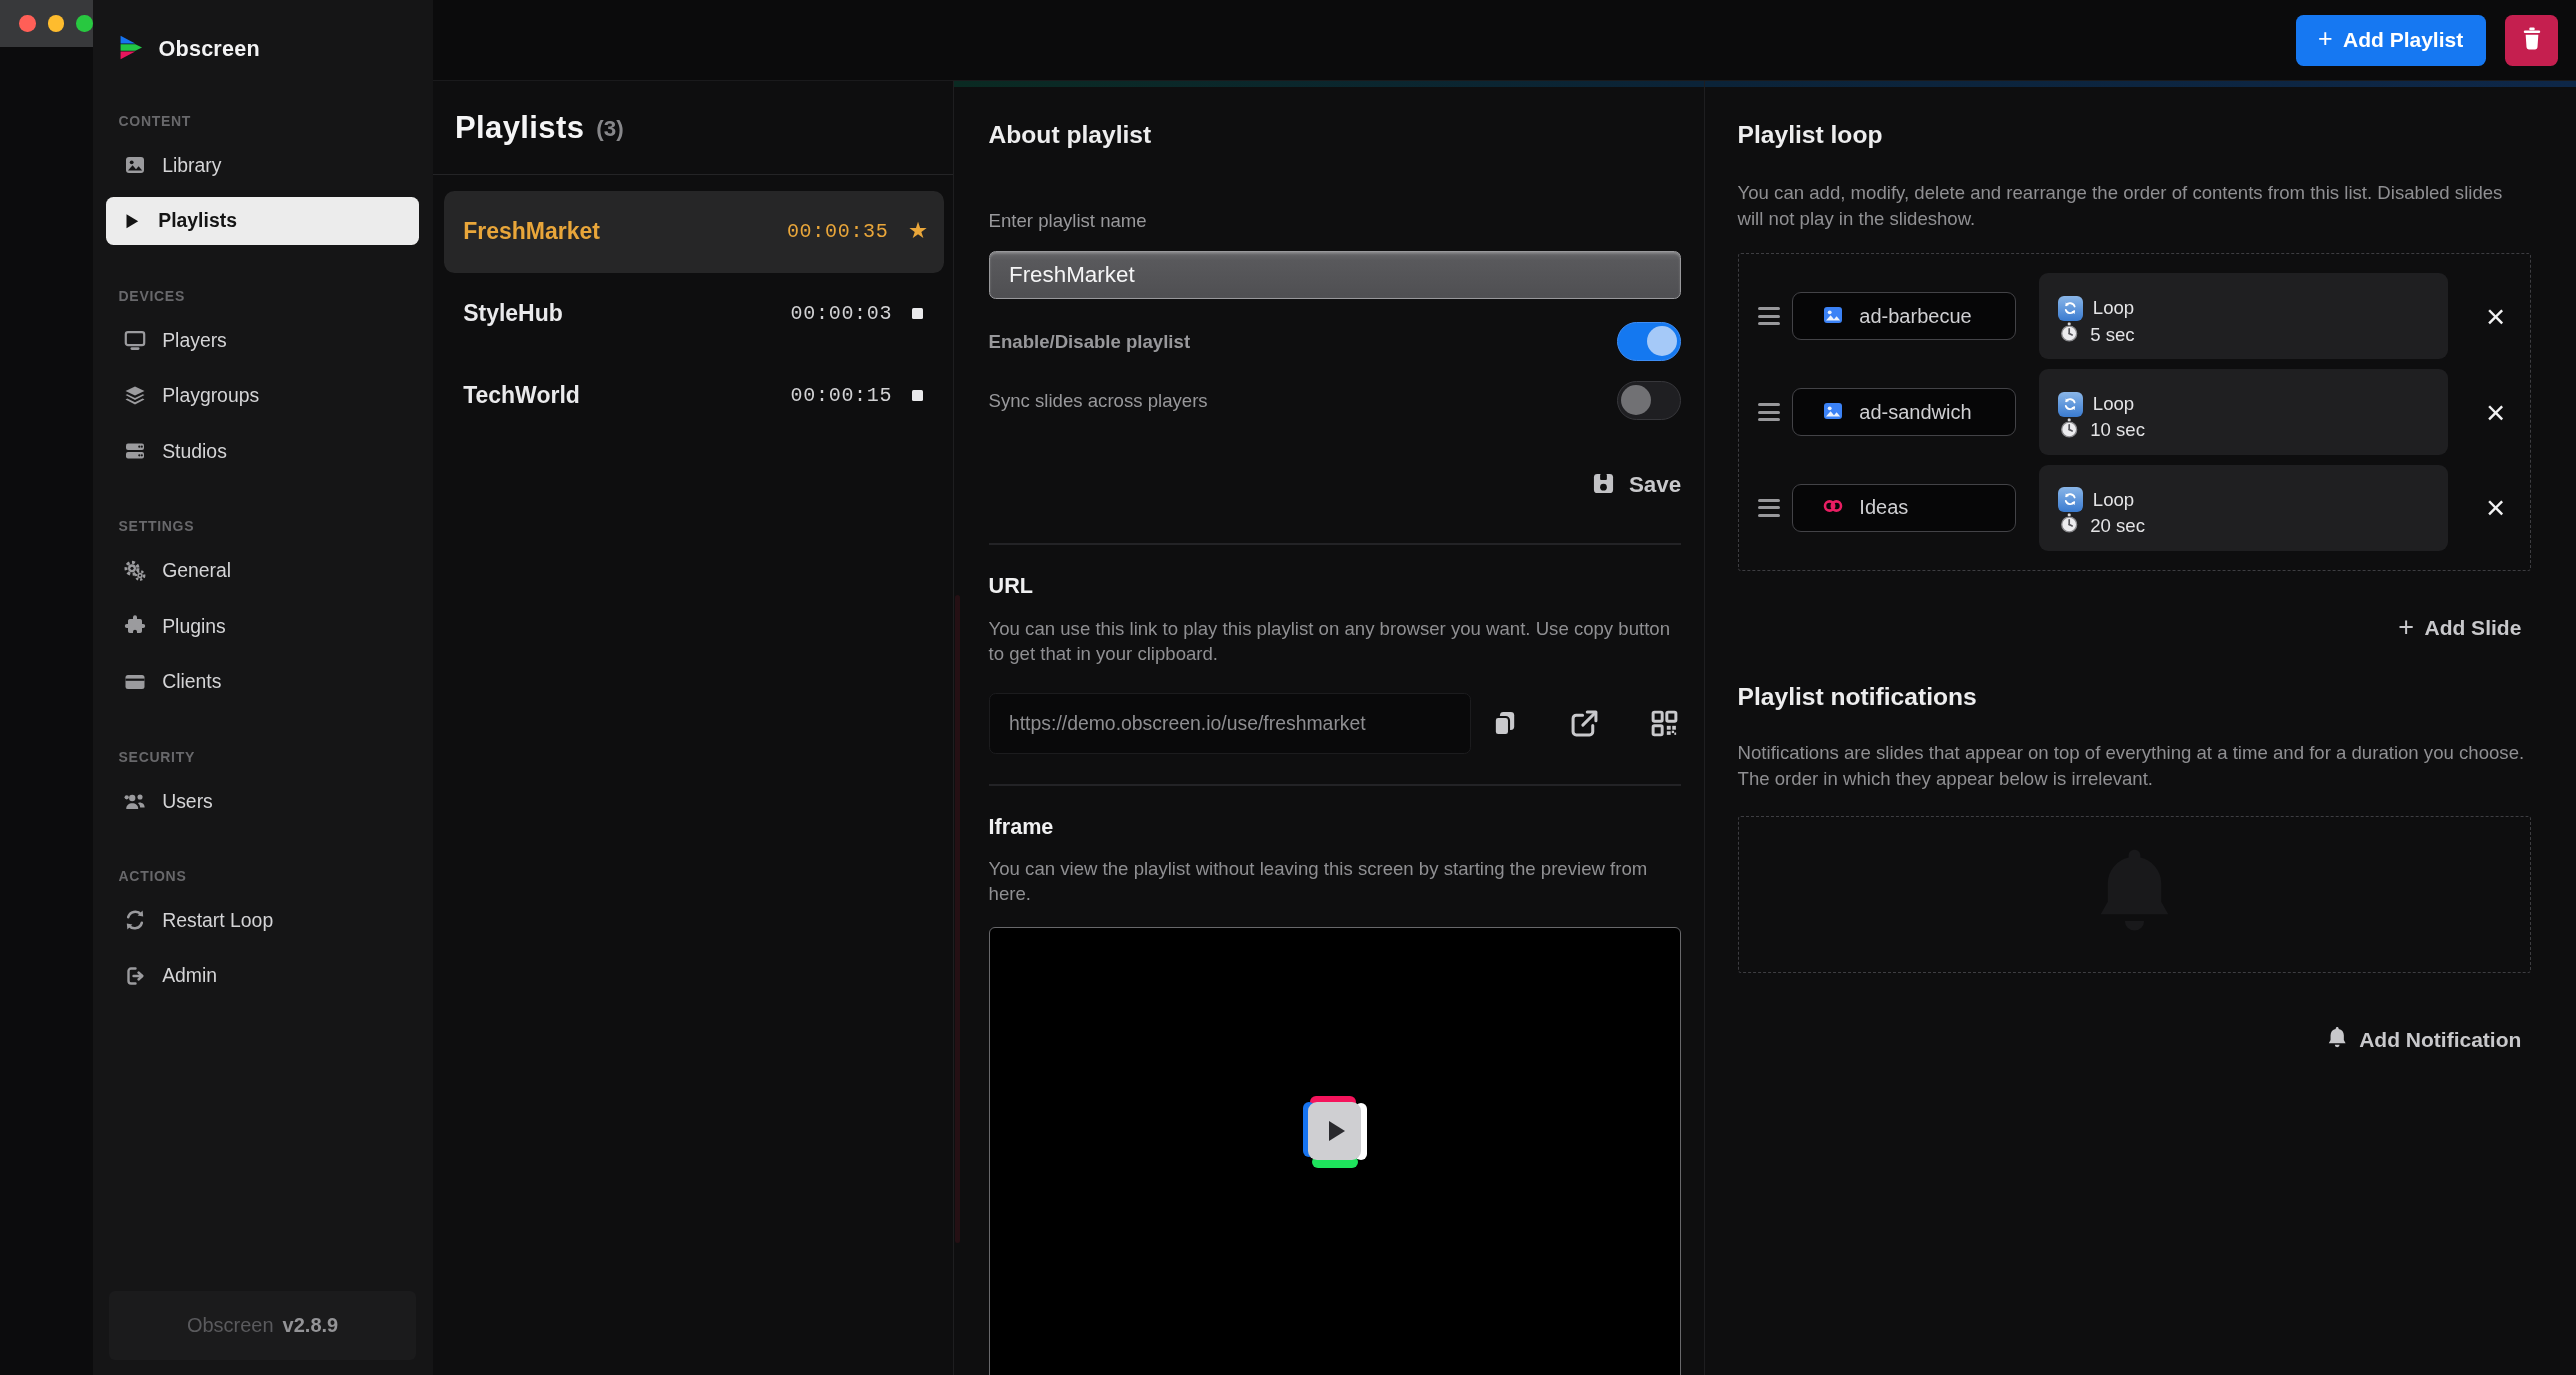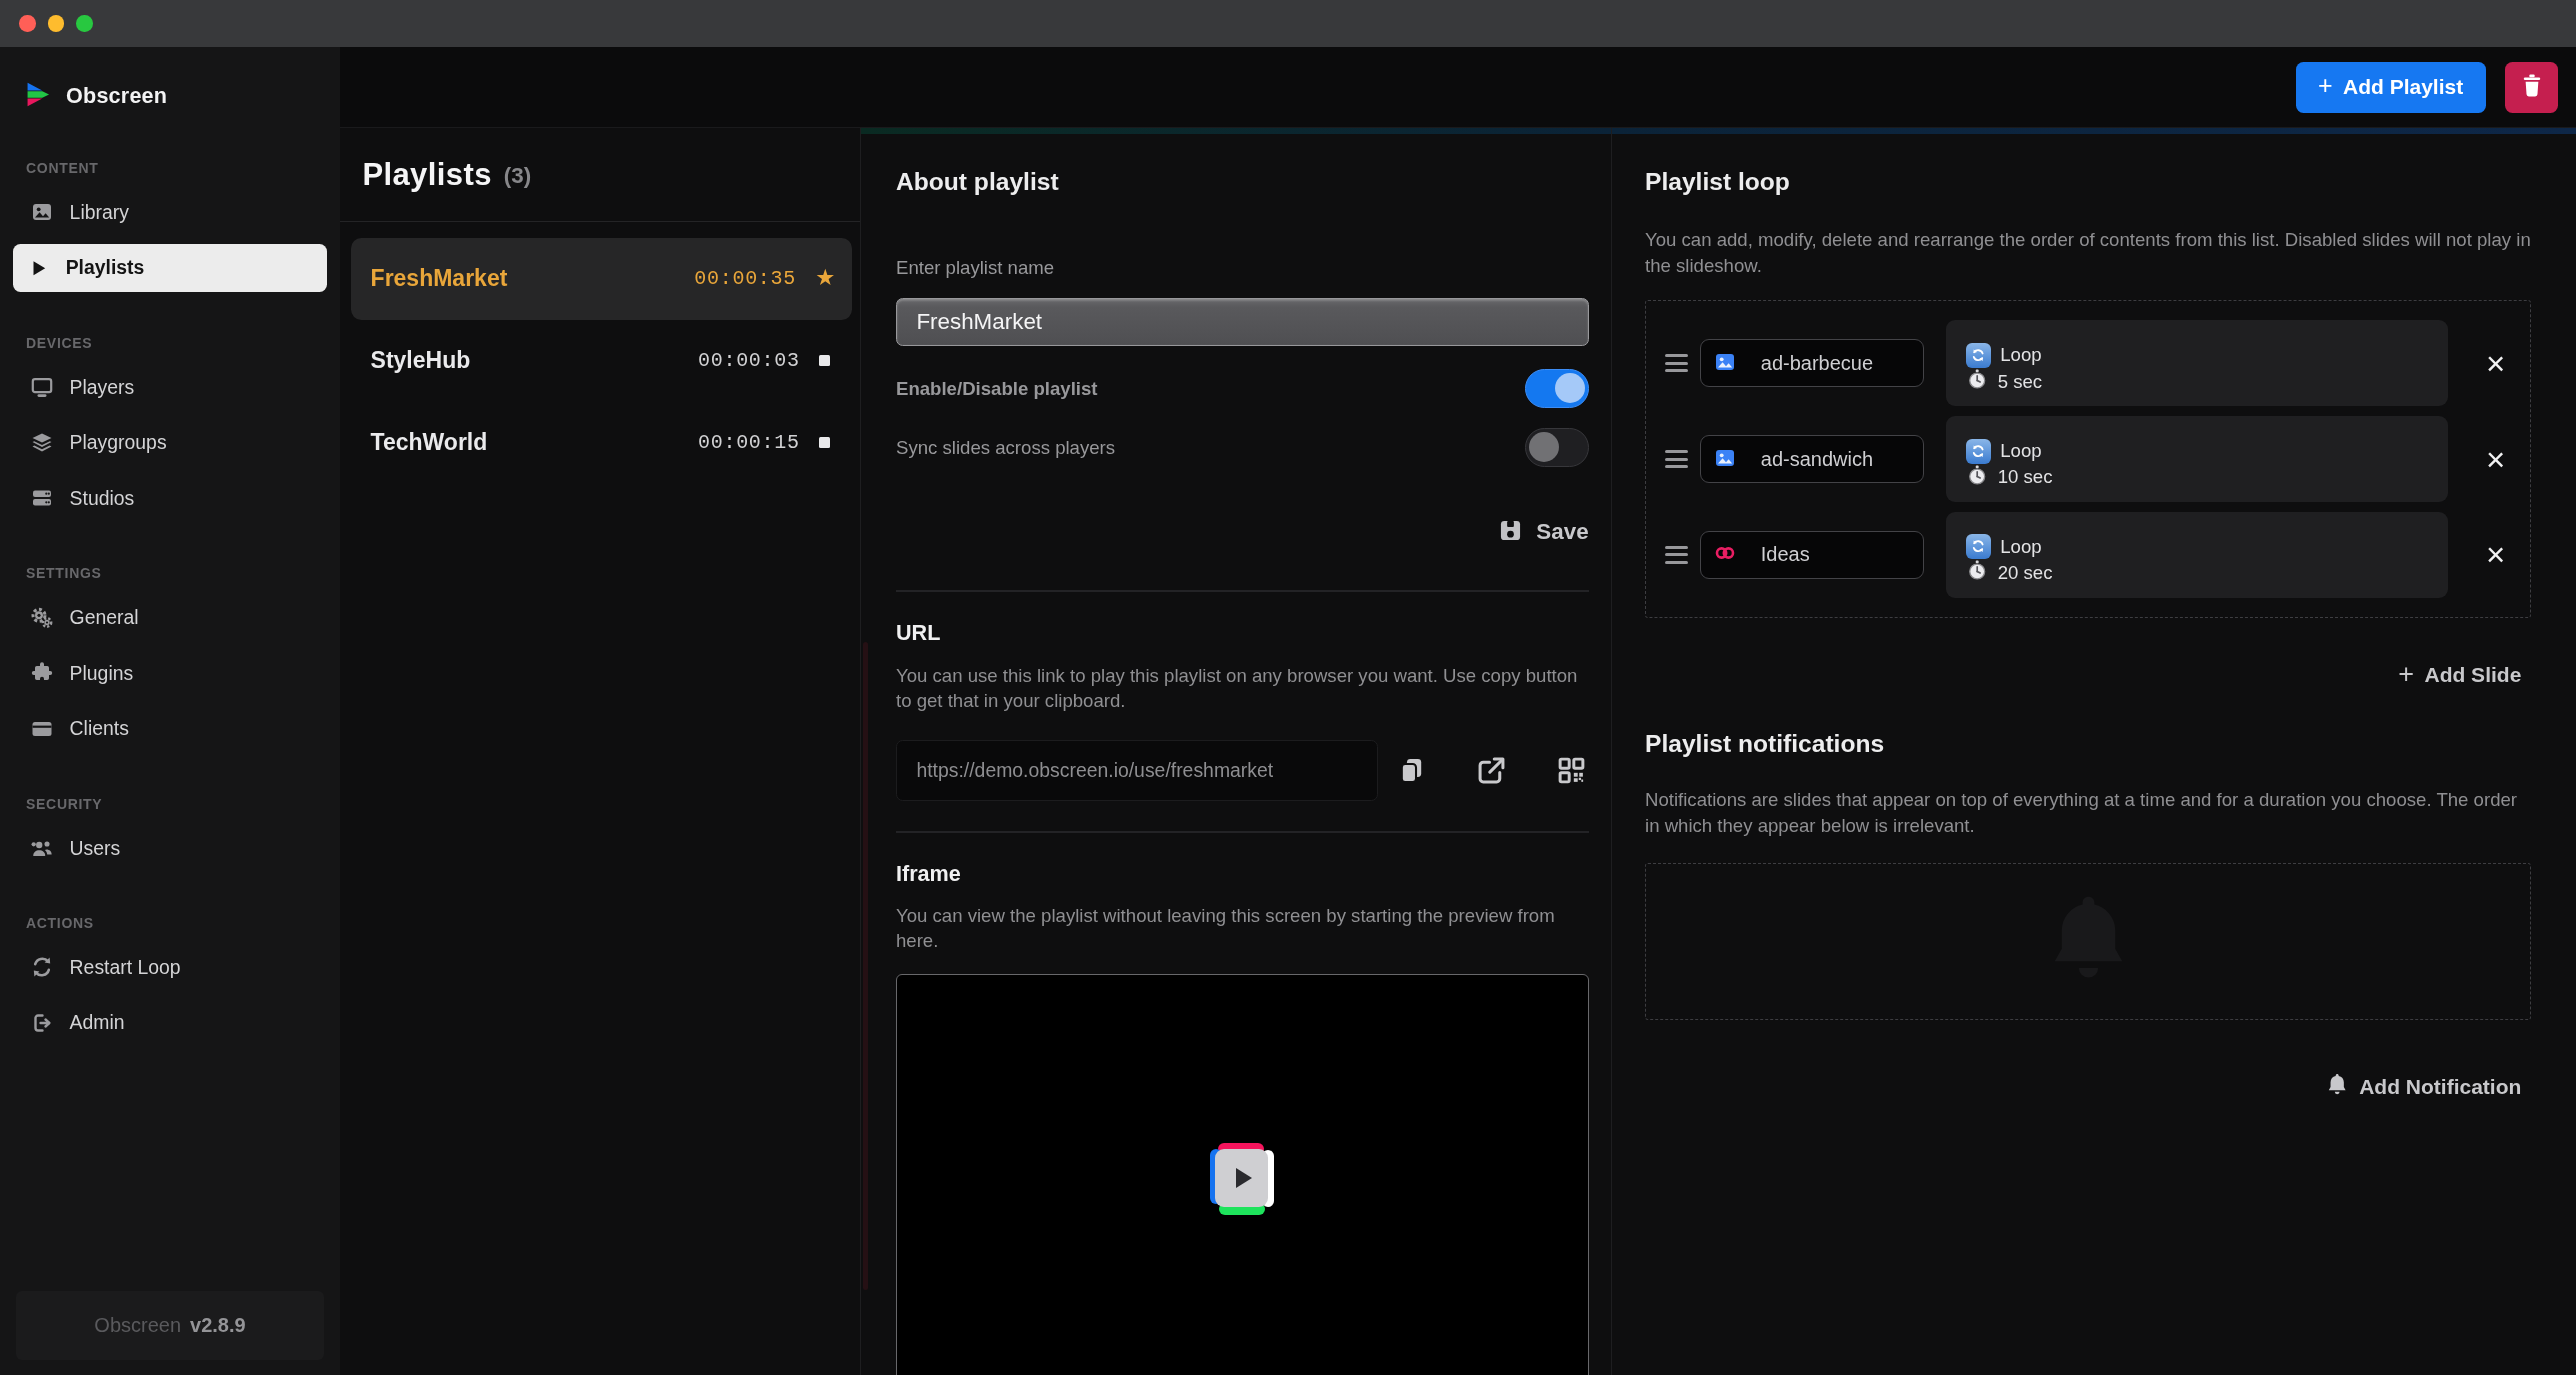--- a/index.html
+++ b/index.html
@@ -1,18 +1,18 @@
 <!DOCTYPE html>
 <html style="font-size:12px"><head>
 <meta charset="utf-8">
 <style>
   * { box-sizing: border-box; margin: 0; padding: 0; }
   html, body { width: 2576px; height: 1376px; overflow: hidden; background: #0c0c0d;
     font-family: "Liberation Sans", "DejaVu Sans", sans-serif; }
-  .stage { position: relative; width: 2576px; height: 1376px; display: flex; flex-direction: column; }
+  .stage { position: relative; width: 2576px; height: 1376px; display: flex; flex-direction: row; }
 
   
   .titlebar { height: 47px; background: #38393b; flex: 0 0 auto; display: flex; align-items: center; padding-left: 19.4px; }
   .traffic { display: flex; gap: 12px; }
   .tl { width: 16.4px; height: 16.4px; border-radius: 50%; }
   .tl.red { background: #ff5f57; } .tl.yellow { background: #febc2e; } .tl.green { background: #28c840; }
 
   
   .app { flex: 1; display: flex; min-height: 0; }
   .sidebar { width: 340px; flex: 0 0 auto; background: #151516; position: relative; }
@@ -102,21 +102,21 @@
   
   .panel-loop { flex: 1; padding: 0 45px 0 33px; min-width: 0; }
   .panel-loop .h2 { margin-top: 39px; }
   .loop-desc { margin-top: 30px; line-height: 26px; }
   .dashed-box { margin-top: 21px; border: 1.5px dashed #3d3d41; border-radius: 3px; padding: 19.4px; }
   .slide-row { height: 86px; display: flex; align-items: center; margin-bottom: 9.7px; }
   .slide-row:last-child { margin-bottom: 0; }
   .drag-handle { width: 22.4px; margin-right: 12px; display: flex; flex-direction: column; gap: 4.5px; cursor: grab; }
   .drag-handle span { display: block; height: 3px; background: #98989b; border-radius: 1.5px; }
   .slide-pill { width: 224px; height: 48px; background: #060607; border: 1.5px solid #434347; border-radius: 9px;
-    display: flex; align-items: center; padding: 0 12px; gap: 24px; flex: 0 0 auto; }
+    display: flex; align-items: center; padding: 0 28px; gap: 14px; flex: 0 0 auto; }
   .slide-pill .sp-name { color: #cfcfd2; font-size: 20px; white-space: nowrap; overflow: hidden; }
   .slide-card { flex: 1; margin-left: 22.4px; height: 86px; background: #1f1f21; border-radius: 9px;
     padding: 11.2px 0 11.2px 19.4px; display: flex; flex-direction: column; justify-content: flex-end; }
   .card-line { display: flex; align-items: center; gap: 9.7px; color: #e3e3e5; font-size: 18.6px; }
   .loop-badge { width: 25px; height: 25px; border-radius: 6px; background: linear-gradient(180deg, #8ab6e8, #3a7bd0);
     display: flex; align-items: center; justify-content: center; flex: 0 0 auto; }
   .slide-close { width: 30px; margin-left: 33px; text-align: center; color: #f2f2f3; font-size: 33px; font-weight: 300; line-height: 1; cursor: pointer; flex: 0 0 auto; }
   .add-row { margin-top: 41px; height: 31px; display: flex; align-items: center; justify-content: flex-end; gap: 10.4px; margin-right: 9.7px; cursor: pointer; }
   .add-row .add-label { color: #c8c8cb; font-size: 21px; font-weight: 700; }
   .add-row .plus { color: #c8c8cb; font-size: 27px; font-weight: 400; line-height: 1; }

